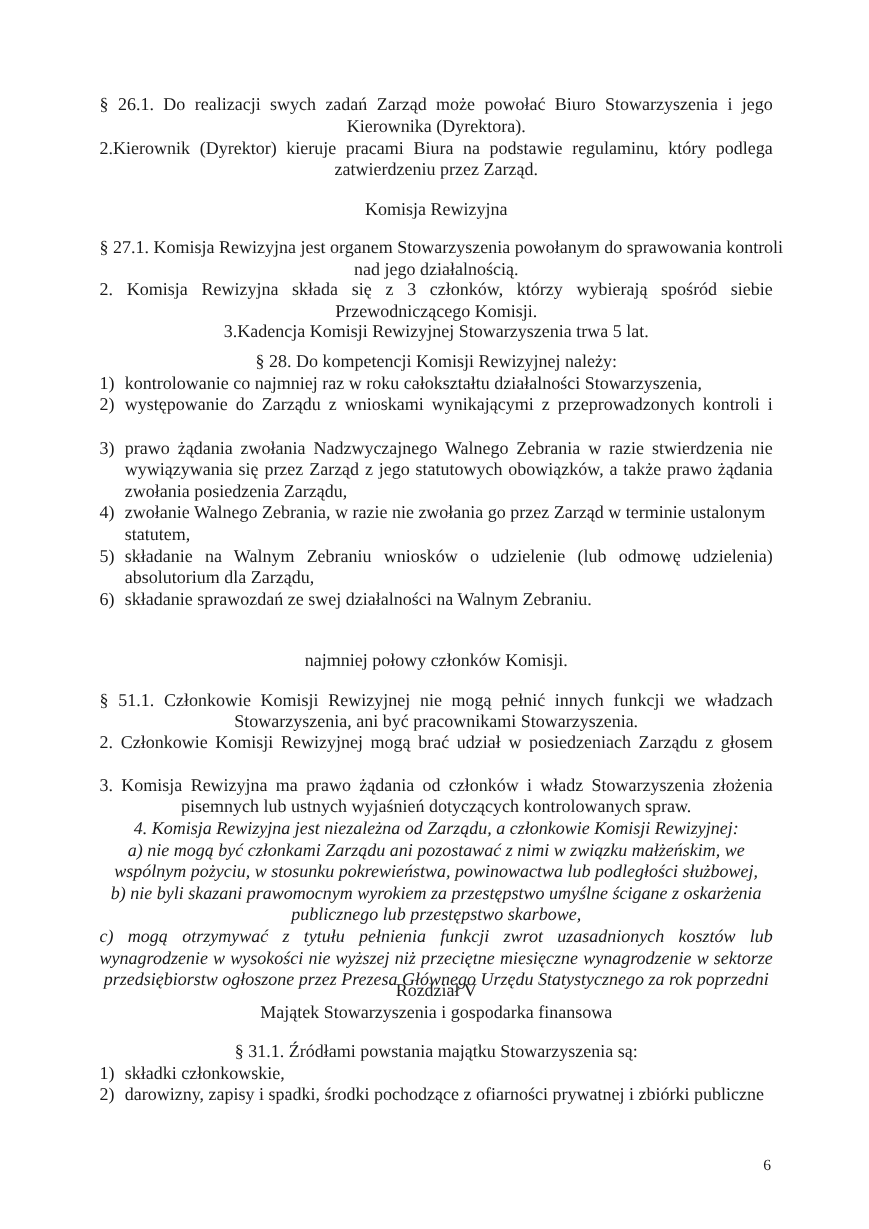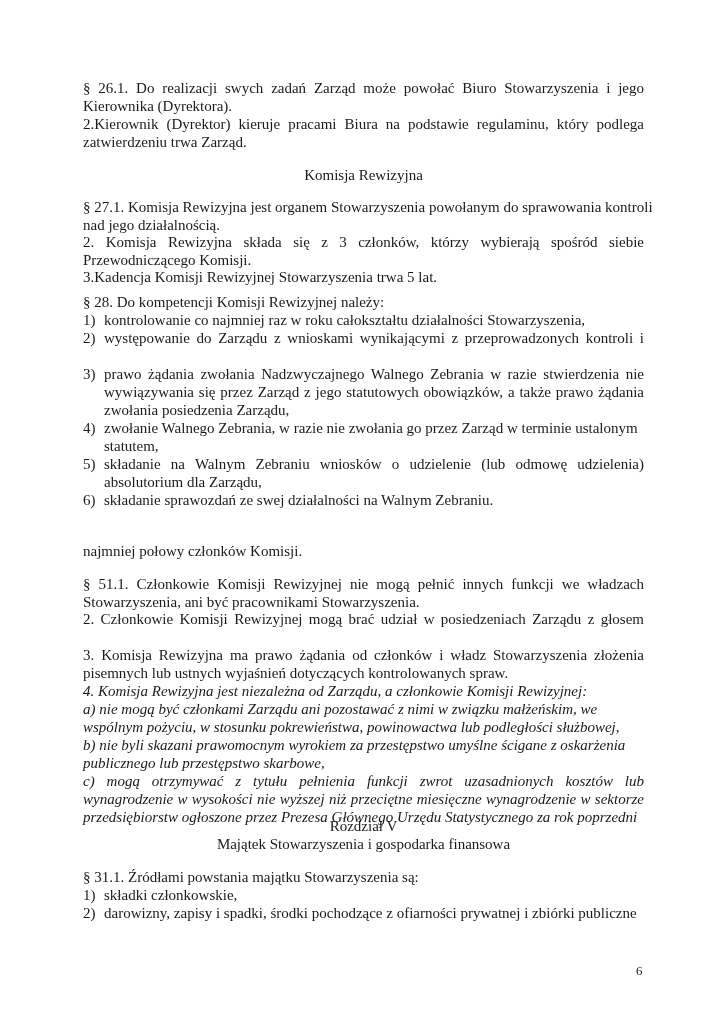--- a/index.html
+++ b/index.html
@@ -1,36 +1,36 @@
 <!DOCTYPE html>
 <html><head>
 <meta charset="utf-8">
 <style>
   html, body { margin: 0; padding: 0; background: #ffffff; }
   body { width: 724px; height: 1024px; position: relative; overflow: hidden;
          font-family: "Liberation Serif", "DejaVu Serif", serif; color: #1a1a1a; }
   .page { position: absolute; left: 0; top: 0; width: 665px; height: 1024px; }
-  .line { position: absolute; left: 83px; width: 561px; font-size: 15px; line-height: 18px; white-space: nowrap; }
+  .line { position: absolute; left: 83px; width: 561px; font-size: 15px; line-height: 18px; white-space: nowrap; text-align: center; }
   .just { text-align: justify; text-align-last: justify; }
   .center { text-align: center; left: 83px; width: 561px; }
   .bold { font-weight: normal; }
   .ital { font-style: italic; }
   .num { position: absolute; left: 83px; font-size: 15px; line-height: 18px; }
   .item { position: absolute; left: 104px; width: 540px; font-size: 15px; line-height: 18px; white-space: nowrap; }
   .pagenum { position: absolute; left: 636px; top: 963px; font-size: 13px; }
 </style>
 </head>
 <body>
 
 <div class="page">
 
   <div class="line just" style="top:79px">§ 26.1. Do realizacji swych zadań Zarząd może powołać Biuro Stowarzyszenia i jego</div>
   <div class="line" style="top:97px">Kierownika (Dyrektora).</div>
   <div class="line just" style="top:115px">2.Kierownik (Dyrektor) kieruje pracami Biura na podstawie regulaminu, który podlega</div>
-  <div class="line" style="top:133px">zatwierdzeniu trwa Zarząd.</div>
+  <div class="line" style="top:133px">zatwierdzeniu przez Zarząd.</div>
 
   <div class="line center bold" style="top:166px">Komisja Rewizyjna</div>
 
   <div class="line just" style="top:198px">§ 27.1. Komisja Rewizyjna jest organem Stowarzyszenia powołanym do sprawowania kontroli</div>
   <div class="line" style="top:216px">nad jego działalnością.</div>
   <div class="line just" style="top:233px">2. Komisja Rewizyjna składa się z 3 członków, którzy wybierają spośród siebie</div>
   <div class="line" style="top:251px">Przewodniczącego Komisji.</div>
   <div class="line" style="top:268px">3.Kadencja Komisji Rewizyjnej Stowarzyszenia trwa 5 lat.</div>
 
   <div class="line" style="top:293px">§ 28. Do kompetencji Komisji Rewizyjnej należy:</div>

